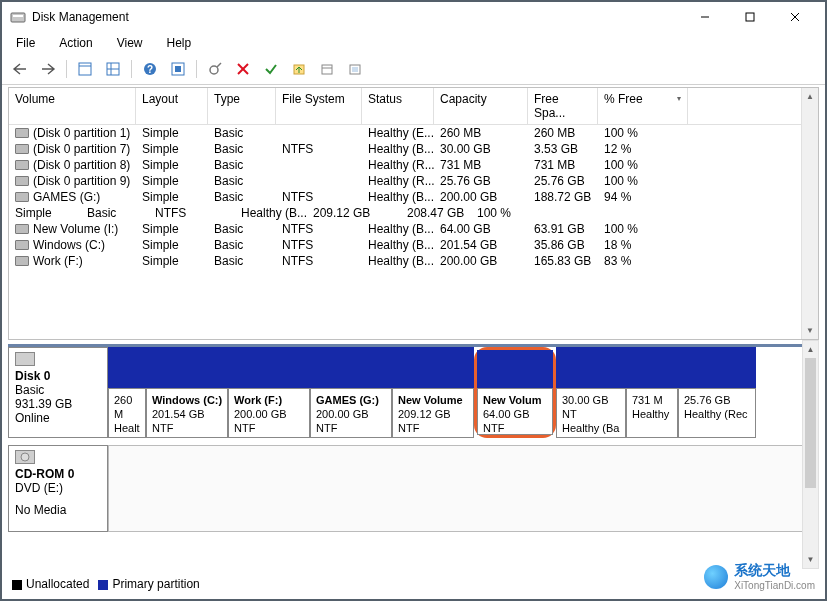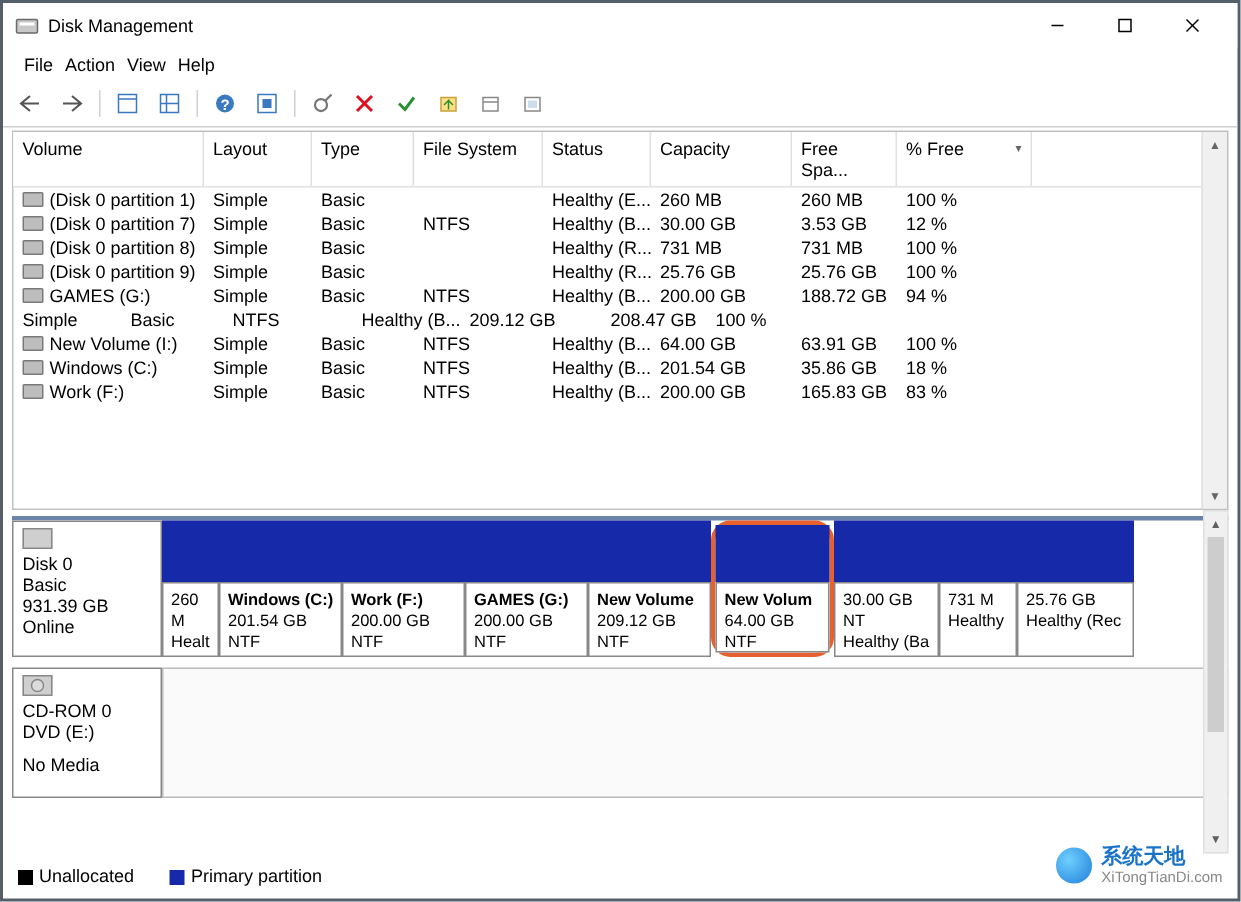--- a/index.html
+++ b/index.html
@@ -24,21 +24,21 @@
   }
   .titlebar .icon { width: 16px; height: 16px; margin-right: 6px; display:flex;align-items:center;justify-content:center;}
   .title { flex: 0 0 auto; font-size: 12px; }
   .titlebar .spacer { flex: 1; }
   .winbtn {
     width: 45px; height: 28px;
     display: flex; align-items: center; justify-content: center;
     font-family: inherit;
   }
   .menubar {
-    display: flex; 
+    display: flex; gap: 16px;
     padding: 2px 10px 4px 10px;
   }
   .menuitem { padding: 2px 4px; }
   .toolbar {
     display: flex; align-items: center; gap: 4px;
     padding: 2px 6px 4px 6px;
     border-bottom: 1px solid #d0d0d0;
   }
   .tbtn {
     width: 24px; height: 22px;
@@ -83,39 +83,39 @@
   .diskrow {
     display:flex; height:92px; border-bottom:1px solid #ffffff00;
   }
   .diskheader {
     width:100px; flex:0 0 100px;
     border:1px solid #888;
     padding:4px 6px;
     background:#fff;
     overflow:hidden;
   }
-  .diskheader .dname{font-weight:normal;}
+  .diskheader .dname{font-weight:bold;}
   .diskheader .dicon{width:20px;height:14px;background:#cfcfcf;border:1px solid #888;margin-bottom:3px; display:flex;align-items:center;justify-content:center;}
   .stripe{height:14px;background:#1629a8;flex:1;}
   .parts{display:flex;flex:1;gap:0;}
   .partcol{display:flex;flex-direction:column;}
   .partbox{
     flex:1;
     border:1px solid #888;
     background:#fff;
     padding:4px 5px;
     overflow:hidden;
     font-size:11px;
     line-height:14px;
   }
   .partbox .pn{font-weight:bold;white-space:nowrap;overflow:hidden;}
   .hl{border:3px solid #e8602d !important;}
   .legend{
     position:absolute; left:6px; bottom:6px;
-    display:flex; gap:24px; align-items:center;
+    display:flex; gap:9px; align-items:center;
     background:#fff; padding:2px 4px;
     font-size:12px;
   }
   .legend .sw{width:10px;height:10px;display:inline-block;margin-right:4px;vertical-align:middle;}
   .graph-scroll{position:absolute;right:6px;top:338px;bottom:30px;width:17px;background:#f0f0f0;border:1px solid #e0e0e0;}
   .graph-scroll .arrow{height:17px;display:flex;align-items:center;justify-content:center;color:#606060;font-size:8px;}
   .graph-scroll .thumb{background:#cdcdcd;margin:0 2px;height:130px;}
   .watermark{
     position:absolute; right:10px; bottom:8px;
     display:flex; align-items:center; gap:6px;

